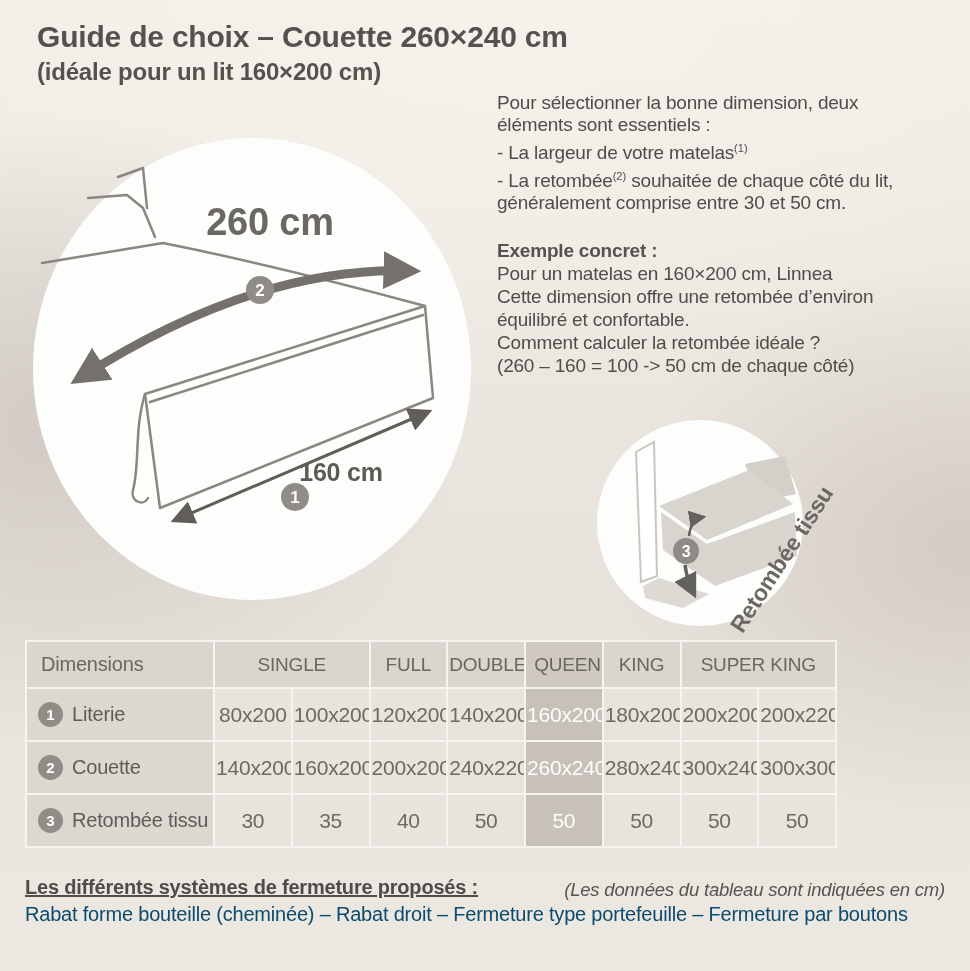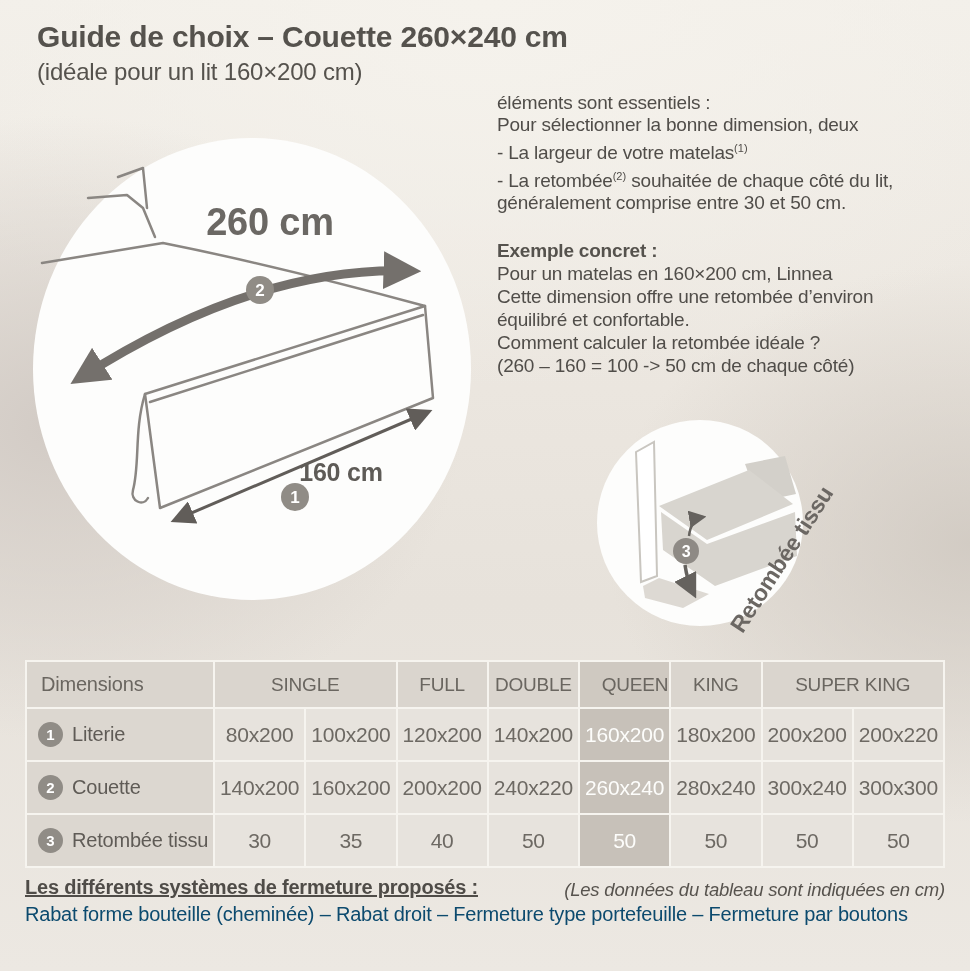--- a/index.html
+++ b/index.html
@@ -10,39 +10,39 @@
     background:
       radial-gradient(ellipse 620px 480px at 6% 44%, var(--shade-dark,#d0c9c3) 0%, rgba(208,201,195,0) 65%),
       radial-gradient(ellipse 560px 430px at 100% 56%, rgba(205,198,190,.8) 0%, rgba(205,198,190,0) 65%),
       radial-gradient(ellipse 900px 520px at 50% 0%, var(--shade-light,#f5f2ec) 0%, rgba(245,242,236,0) 75%),
       linear-gradient(180deg,#f2efe9 0%,#ebe6df 40%,#e7e2db 62%,#ece8e2 100%);
     color:var(--text-body,#504d49);
   }
   .abs{position:absolute;}
   
   .title{left:37px;top:20px;font-size:30px;font-weight:bold;color:var(--text-dark,#55524d);}
-  .subtitle{left:37px;top:58px;font-size:24px;font-weight:normal;color:var(--text-dark,#55524d);}
+  .subtitle{left:37px;top:58px;font-size:24px;font-weight:bold;color:var(--text-dark,#55524d);}
   
   .rightcol{left:497px;top:92px;width:468px;font-size:19px;line-height:22.4px;}
   .rightcol .example{margin-top:24px;line-height:23px;}
   .rightcol .ex-head{font-weight:bold;color:var(--text-dark,#55524d);}
   sup{font-size:11px;letter-spacing:0;}
   
   .big-circle{left:33px;top:138px;width:438px;height:462px;border-radius:50%;
     background:var(--circle-white,#fdfdfc);}
   .big-circle svg{position:absolute;left:0;top:0;}
   
   .small-circle{left:597px;top:420px;width:206px;height:206px;border-radius:50%;
     background:var(--circle-white,#fdfdfc);}
   .small-circle svg{position:absolute;left:0;top:0;}
   .retombee-label{left:696px;top:546px;width:172px;text-align:center;
     font-size:23px;font-weight:bold;color:#6b6763;transform:rotate(-57deg);}
   
-  .size-table{left:25px;top:640px;width:920px;border-collapse:separate;border-spacing:2px;
-    table-layout:fixed;background:var(--table-gap,#f6f4ef);margin-top:20px;}
+  .size-table{left:25px;top:640px;width:812px;border-collapse:separate;border-spacing:2px;
+    table-layout:fixed;background:var(--table-gap,#f6f4ef);}
   .size-table td,.size-table th{font-weight:normal;overflow:hidden;}
   .size-table thead th{height:43px;background:var(--header-bg,#dad5ce);font-size:19px;color:#6a6660;text-align:center;}
   .size-table thead th.c-label{text-align:left;padding-left:14px;font-size:20px;}
   .size-table thead th.hl{background:var(--header-hl-bg,#cfc9c1);text-align:right;}
   .size-table tbody td{height:49px;background:var(--cell-bg,#e7e3dd);font-size:21px;color:var(--cell-text,#6d6963);text-align:center;}
   .size-table tbody td.c-label{background:var(--cell-label-bg,#dcd7d0);text-align:left;font-size:20px;color:#5f5b56;}
   .size-table tbody td.hl{background:var(--cell-hl-bg,#c7c1b9);color:#fdfdfb;}
   .label-inner{display:flex;align-items:center;padding-left:10px;gap:9px;}
   .badge{display:inline-block;width:25px;height:25px;border-radius:50%;flex:0 0 25px;
     background:var(--badge-bg,#908c86);color:#fff;font-size:15px;font-weight:bold;
@@ -53,22 +53,22 @@
   .closure-text{left:25px;top:903px;font-size:20px;white-space:nowrap;color:#0c4a6e;}
   svg text{font-family:"Liberation Sans","DejaVu Sans",sans-serif;}
 </style>
 </head>
 <body>
 
 <div class="abs title">Guide de choix – Couette 260×240 cm</div>
 <div class="abs subtitle">(idéale pour un lit 160×200 cm)</div>
 
 <div class="abs rightcol">
+  <div>Pour sélectionner la bonne dimension, deux</div>
   <div>éléments sont essentiels :</div>
-  <div>Pour sélectionner la bonne dimension, deux</div>
   <div><span>- La largeur de votre matelas</span><sup>(1)</sup></div>
   <div><span>- La retombée</span><sup>(2)</sup><span> souhaitée de chaque côté du lit,</span></div>
   <div>généralement comprise entre 30 et 50 cm.</div>
 
   <div class="example">
     <div class="ex-head">Exemple concret :</div>
     <div>Pour un matelas en 160×200 cm, Linnea</div>
     <div>Cette dimension offre une retombée d’environ</div>
     <div>équilibré et confortable.</div>
     <div>Comment calculer la retombée idéale ?</div>

